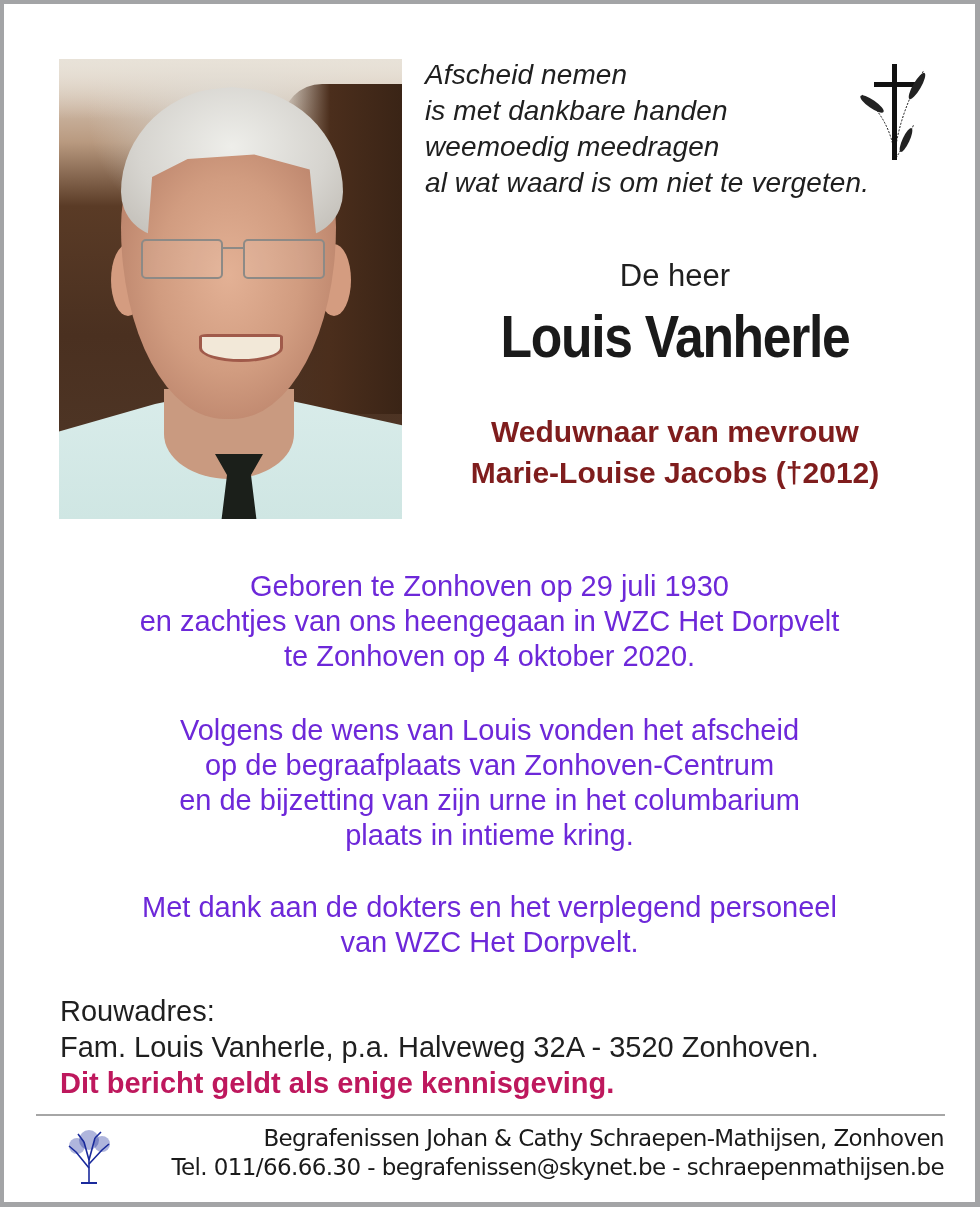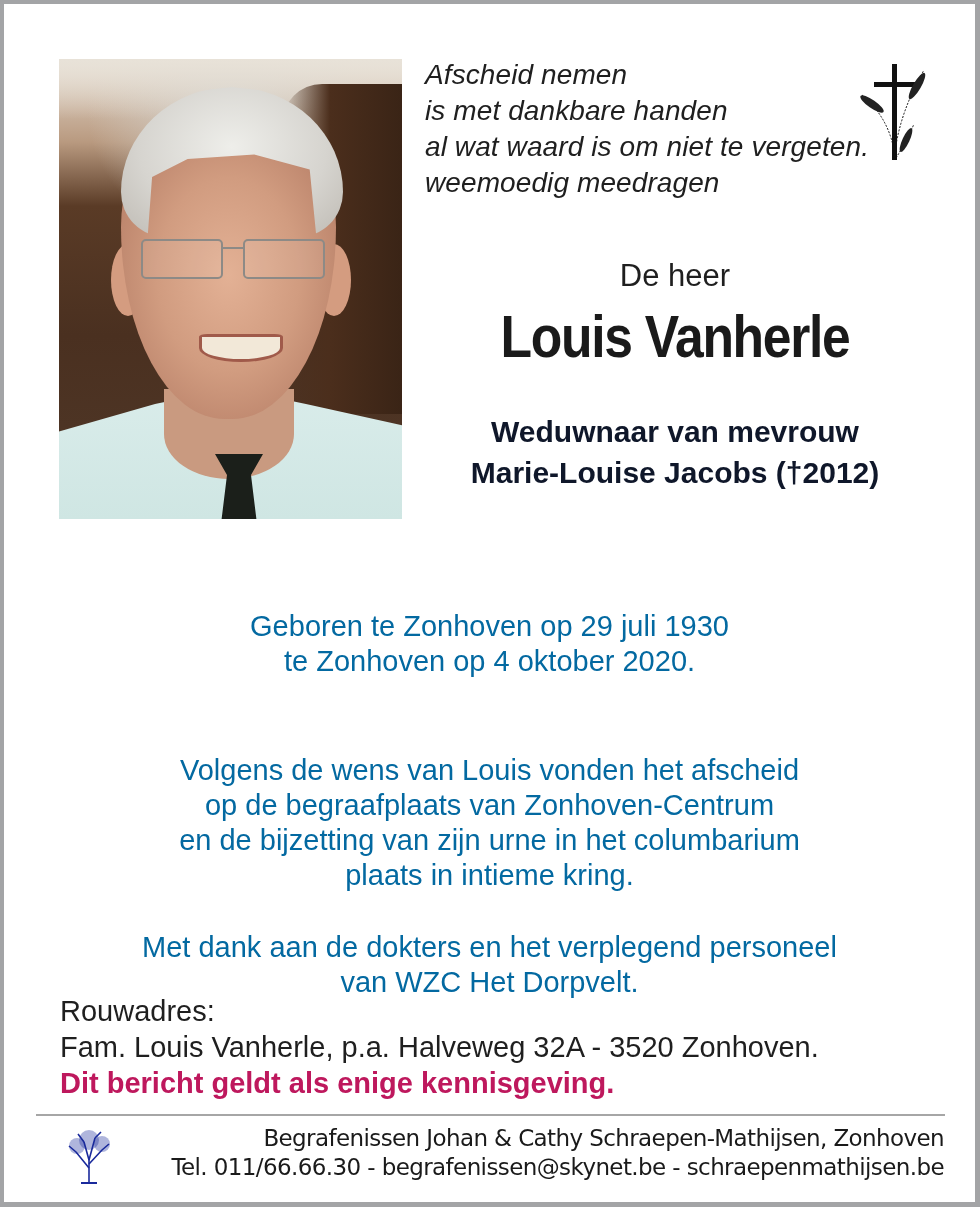--- a/index.html
+++ b/index.html
@@ -104,27 +104,26 @@
   }
   .name {
     position: absolute; left: 421px; top: 298px; width: 500px;
     text-align: center; font-size: 60px; font-weight: bold;
     letter-spacing: -1.5px; transform: scaleX(0.86); transform-origin: center;
     color: #1a1a1a;
   }
   .spouse {
     position: absolute; left: 411px; top: 407px; width: 520px;
     text-align: center; font-size: 30px; font-weight: bold; line-height: 41px;
-    color: #0f172a;
+    color: #7f1d1d;
   }
   .body-block {
     position: absolute; left: 0; width: 971px;
     text-align: center; font-size: 29px; line-height: 35px;
-    color: #0369a1;
-    margin-top: 40px;
+    color: #6d28d9;
   }
   .b1 { top: 565px; }
   .b2 { top: 709px; text-align: center; }
   .b3 { top: 886px; }
   .address {
     position: absolute; left: 56px; top: 989px;
     font-size: 29px; line-height: 36px; color: #1f1f1f;
   }
   .address .bold { font-weight: bold; color: #be185d; }
   .divider {
@@ -160,22 +159,22 @@
         <div class="bridge"></div>
         <div class="lens r"></div>
     </div>
     <div class="mouth"></div>
     <div class="tie"></div>
   </div>
 
   <div class="poem">
     <div>Afscheid nemen</div>
     <div>is met dankbare handen</div>
+    <div>weemoedig meedragen</div>
     <div>al wat waard is om niet te vergeten.</div>
-    <div>weemoedig meedragen</div>
   </div>
 
   <svg class="cross-icon" viewBox="0 0 80 100">
     <rect x="38" y="2" width="5" height="96" fill="#111"></rect>
     <rect x="20" y="20" width="42" height="5" fill="#111"></rect>
     <path d="M41 90 Q46 50 70 8" stroke="#111" stroke-width="1" fill="none" stroke-dasharray="2 1.5"></path>
     <ellipse cx="63" cy="24" rx="4" ry="15" transform="rotate(30 63 24)" fill="#222"></ellipse>
     <path d="M40 88 Q34 55 8 33" stroke="#111" stroke-width="1" fill="none" stroke-dasharray="2 1.5"></path>
     <ellipse cx="18" cy="42" rx="4" ry="14" transform="rotate(-55 18 42)" fill="#222"></ellipse>
     <path d="M42 96 Q52 80 60 62" stroke="#111" stroke-width="1" fill="none" stroke-dasharray="2 1.5"></path>
@@ -185,20 +184,21 @@
   <div class="title-prefix">De heer</div>
   <div class="name">Louis Vanherle</div>
 
   <div class="spouse">
     <div>Weduwnaar van mevrouw</div>
     <div>Marie-Louise Jacobs (†2012)</div>
   </div>
 
   <div class="body-block b1">
     <div>Geboren te Zonhoven op 29 juli 1930</div>
+    <div>en zachtjes van ons heengegaan in WZC Het Dorpvelt</div>
     <div>te Zonhoven op 4 oktober 2020.</div>
   </div>
 
   <div class="body-block b2">
     <div>Volgens de wens van Louis vonden het afscheid</div>
     <div>op de begraafplaats van Zonhoven-Centrum</div>
     <div>en de bijzetting van zijn urne in het columbarium</div>
     <div>plaats in intieme kring.</div>
   </div>
 

